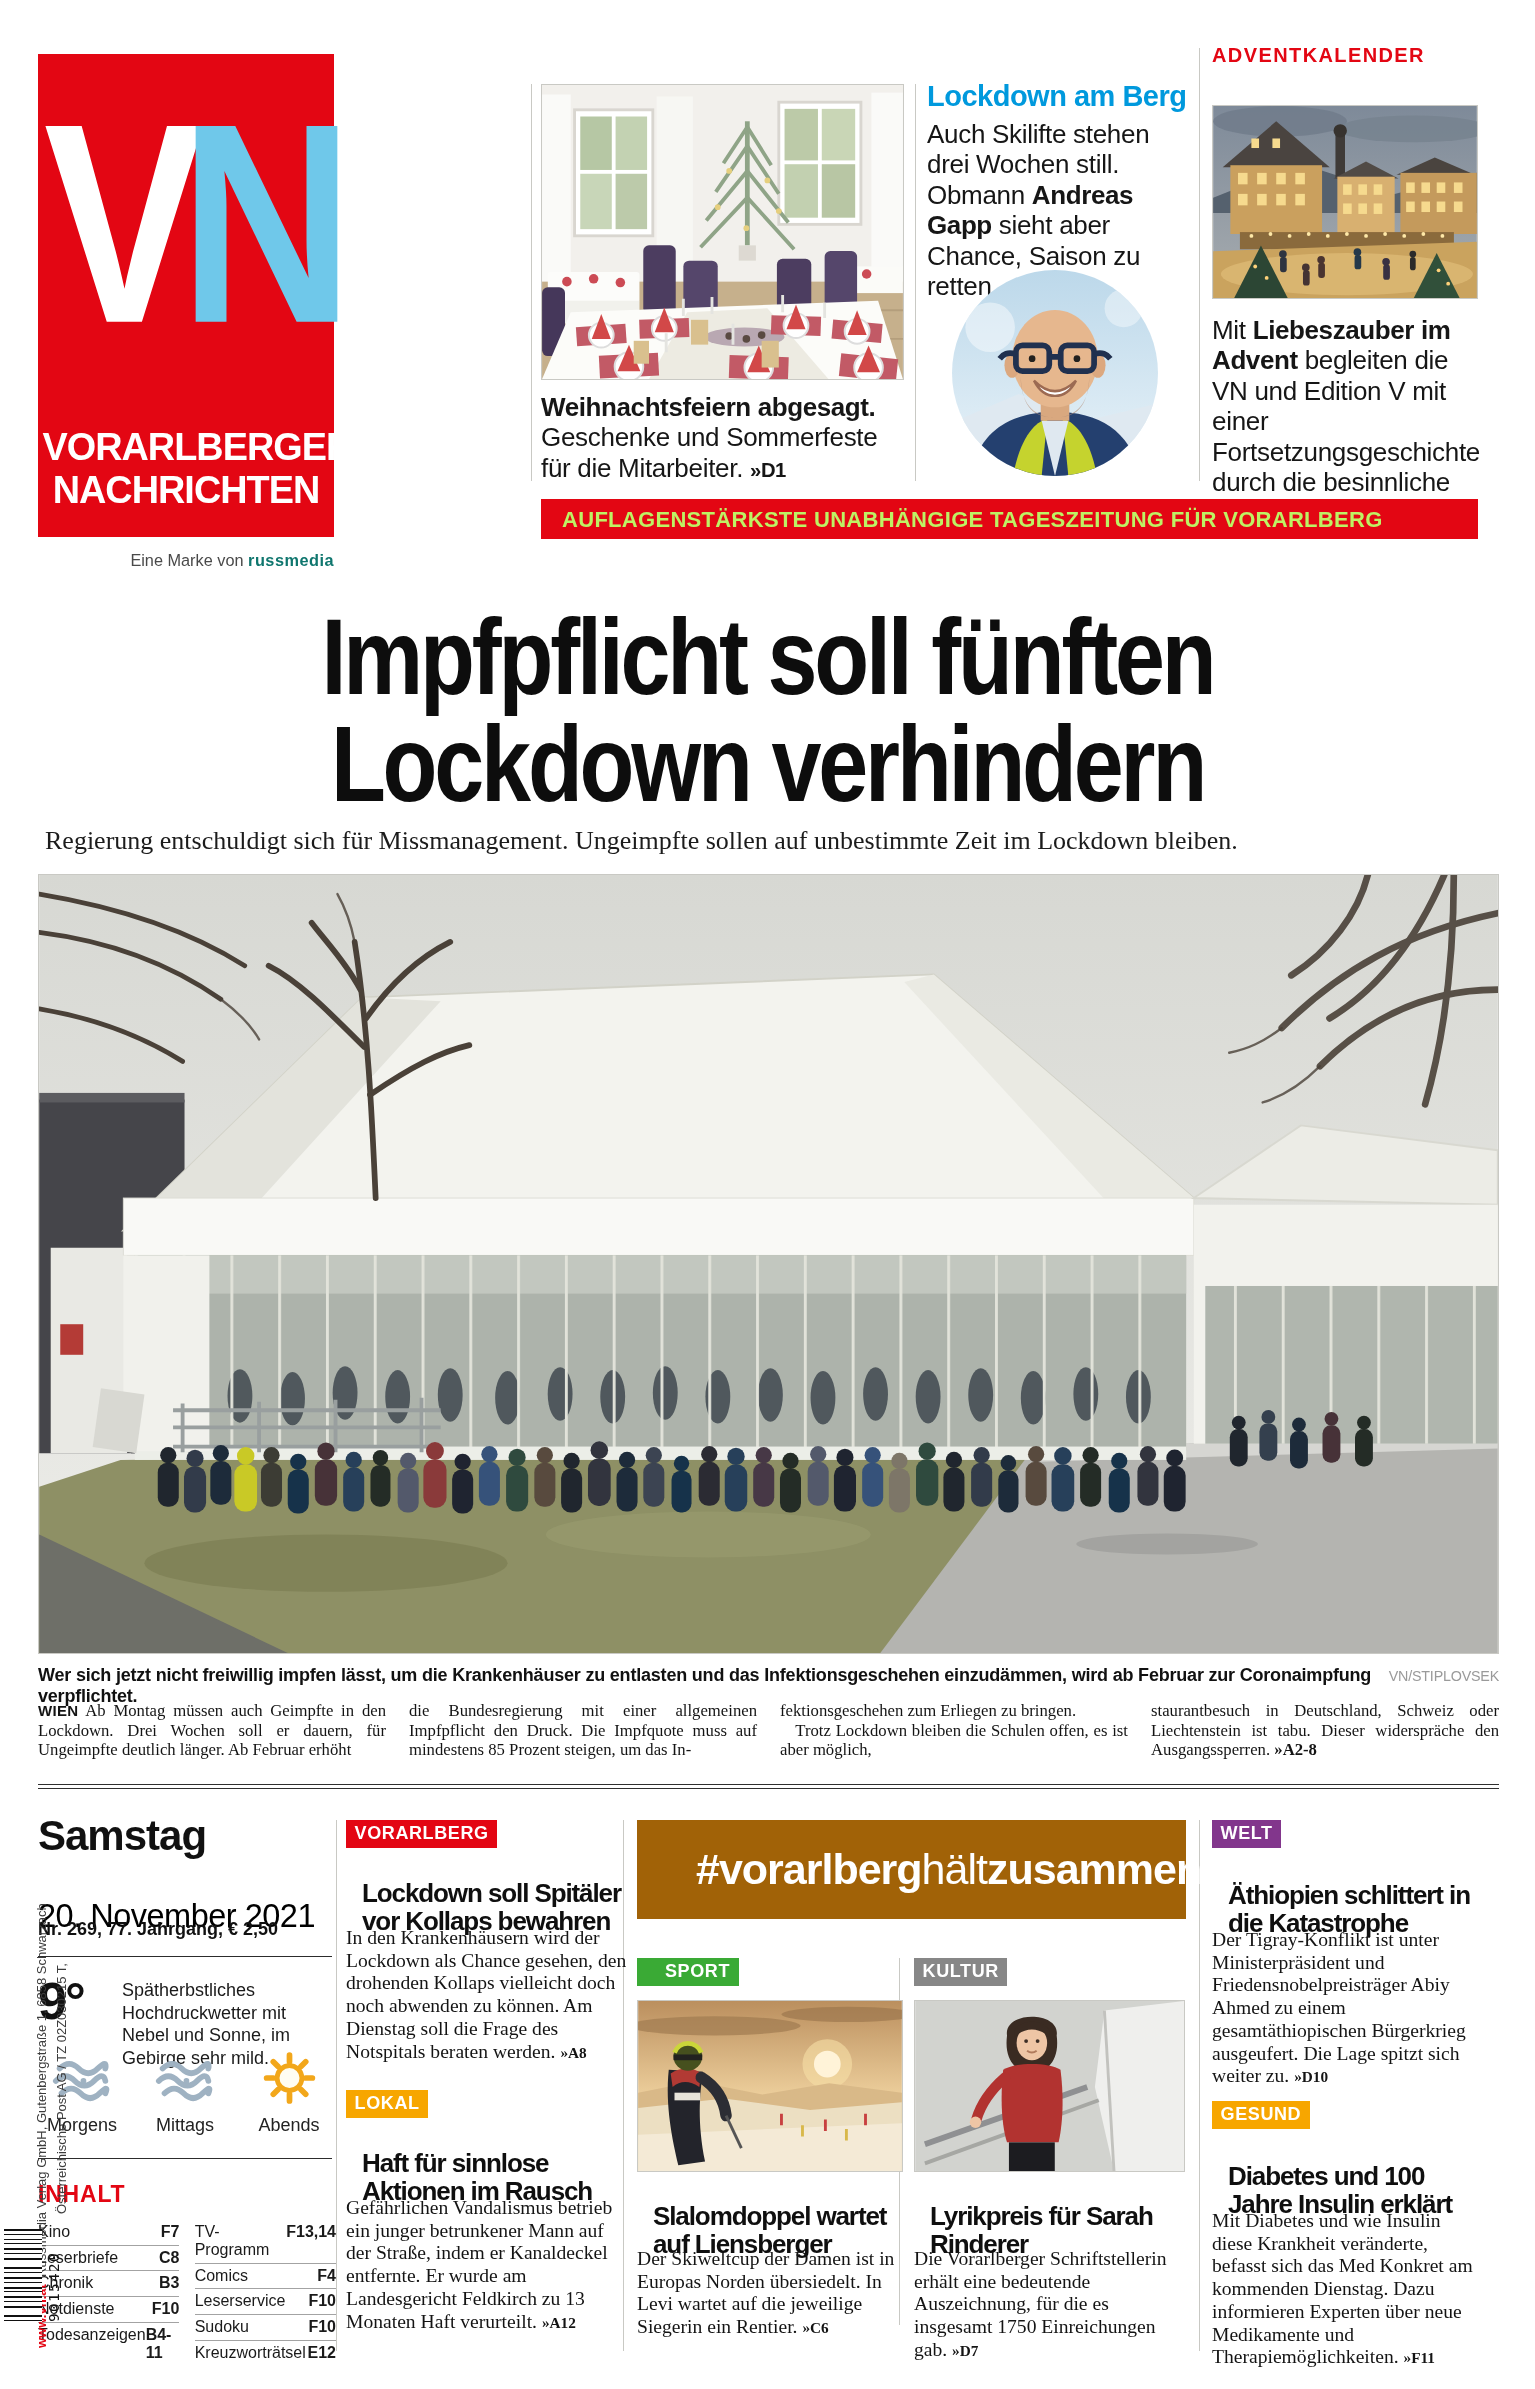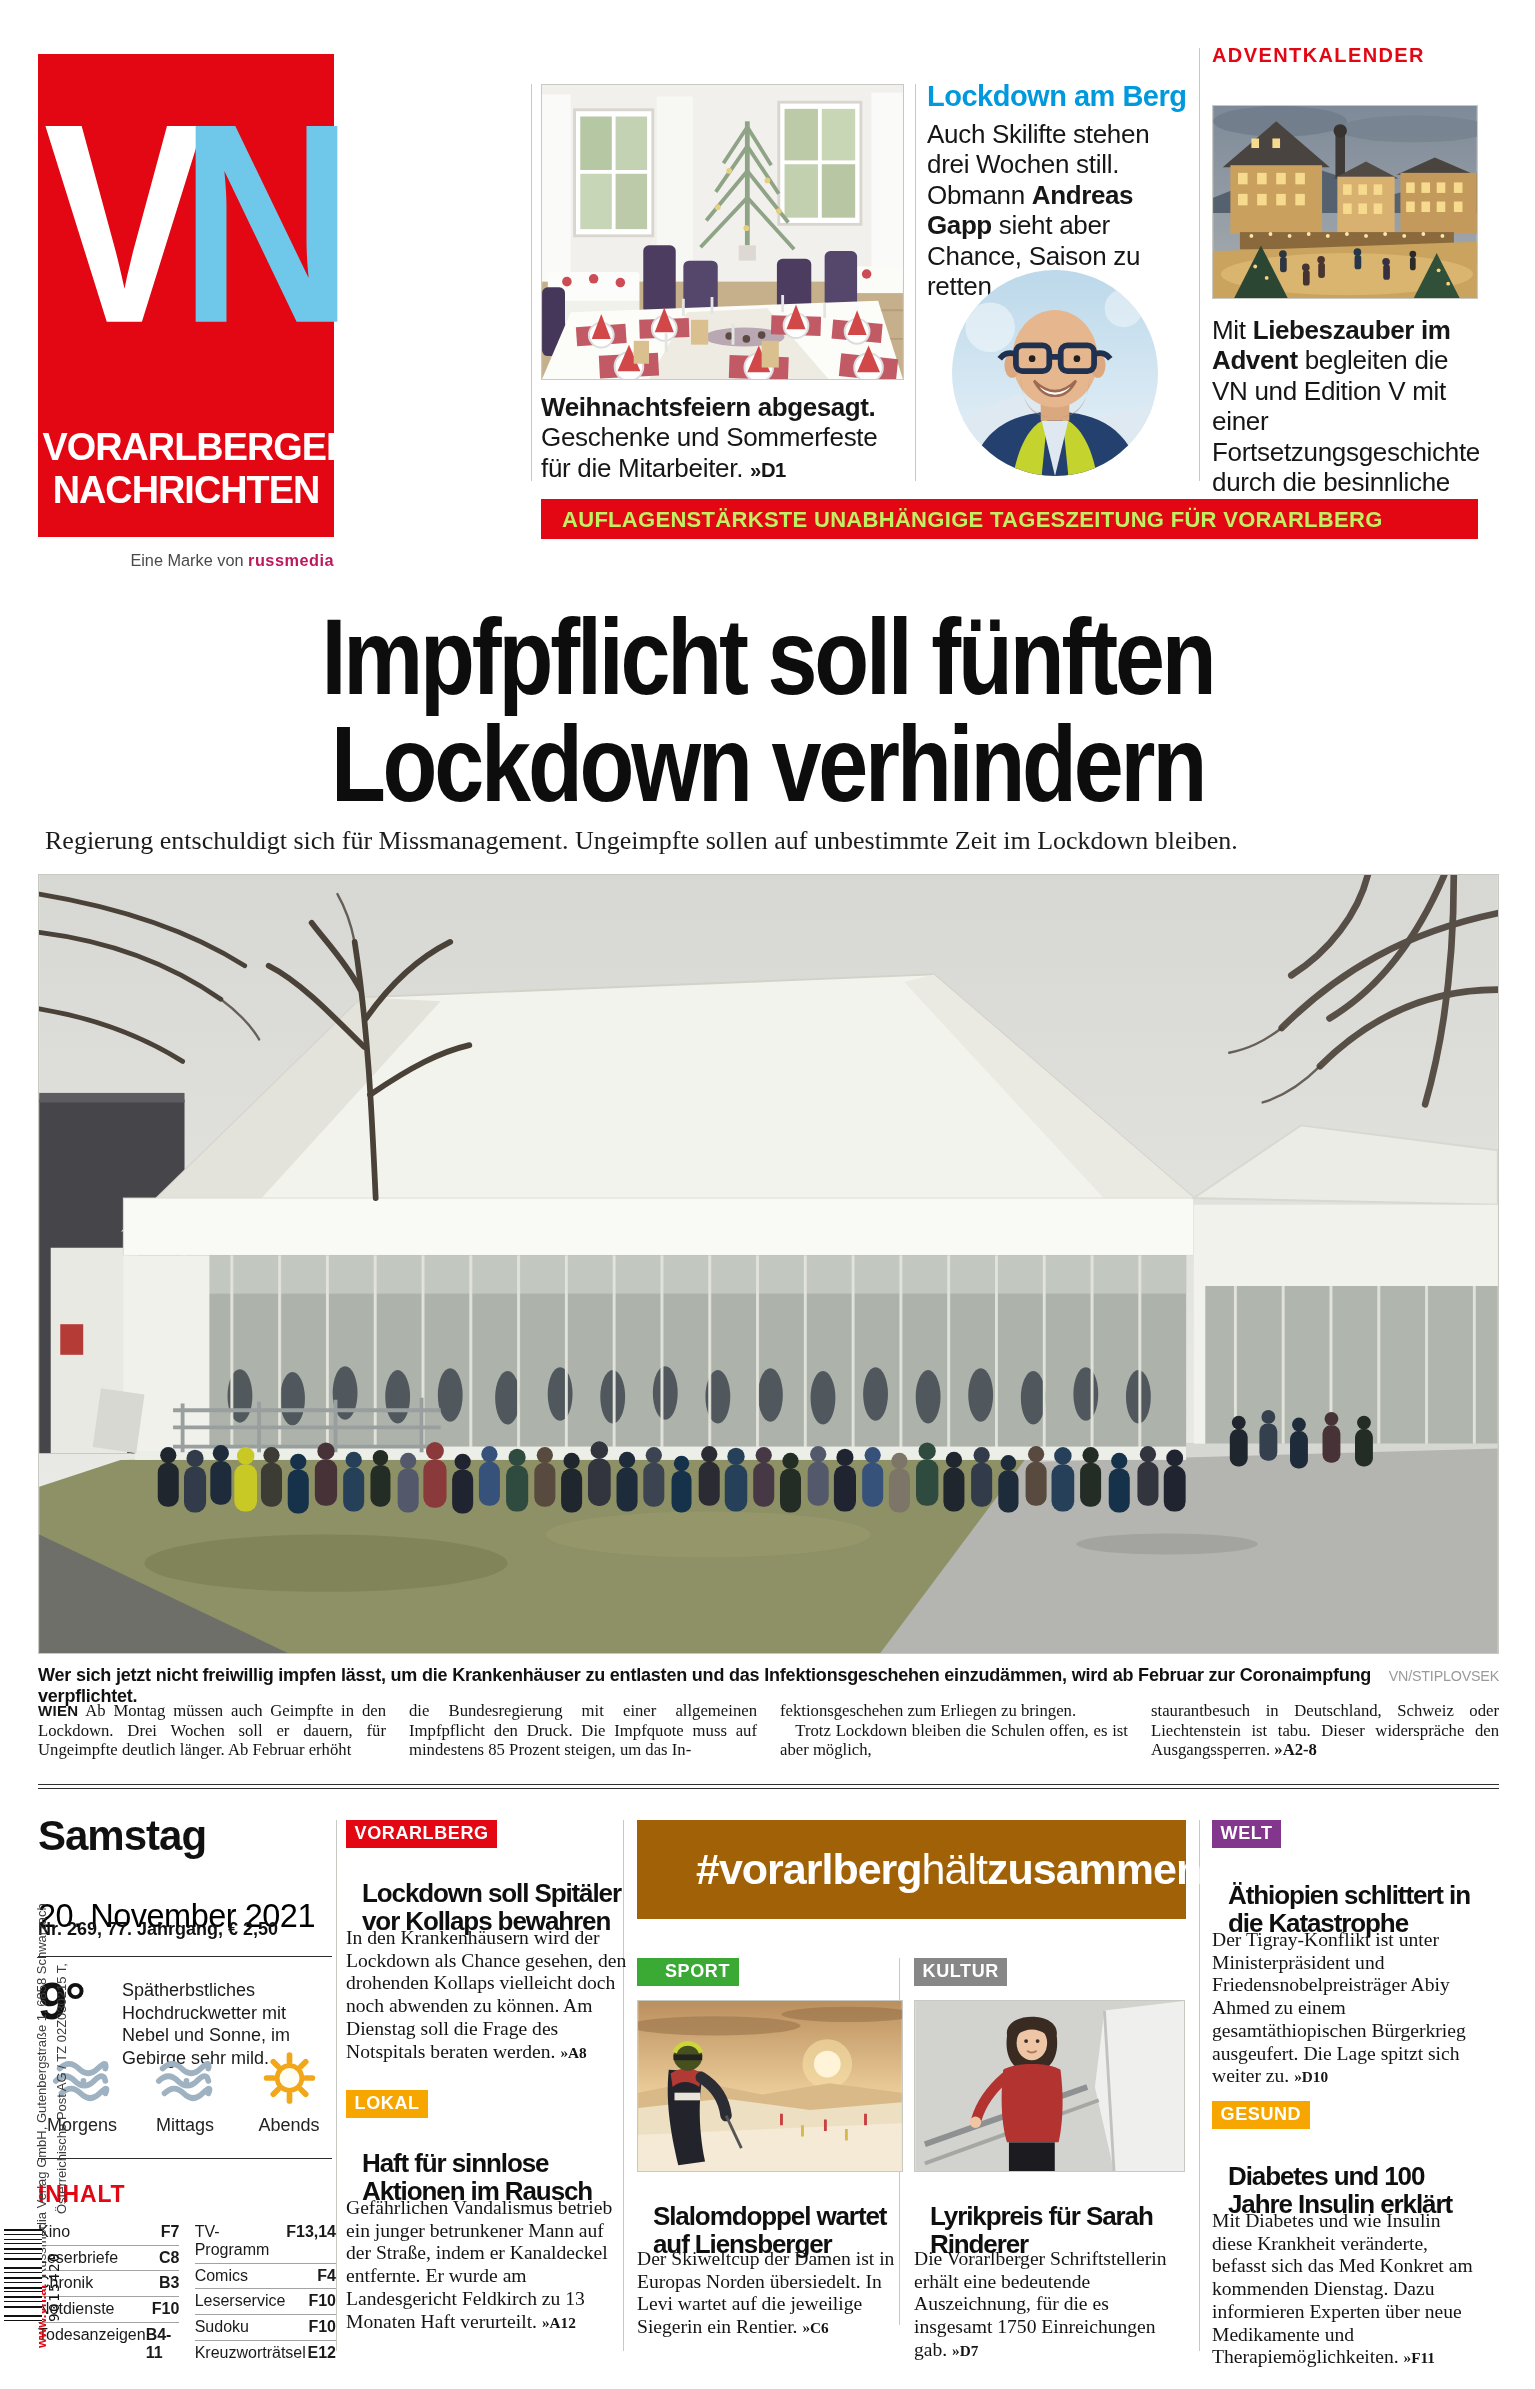--- a/index.html
+++ b/index.html
@@ -13,21 +13,21 @@
   
   #logo-box{left:38px;top:54px;width:296px;height:483px;background:#e30613;}
   #logo-letters{position:absolute;left:5.7px;top:27px;width:285px;text-align:center;
      font-weight:bold;font-size:241px;line-height:1;letter-spacing:-25px;
      transform:scaleY(1.18);transform-origin:center top;}
   #logo-letters .lv{color:#ffffff;}
   #logo-letters .ln{color:#6fc8ea;}
   #logo-name{position:absolute;left:0;bottom:25px;width:100%;text-align:center;color:#fff;
      font-weight:bold;font-size:39px;line-height:1.12;letter-spacing:-1px;transform:scaleX(.97);}
   #tagline{left:38px;top:551px;width:296px;text-align:right;font-size:16.3px;color:#4a4a4a;}
-  #tagline b{color:#be185d;letter-spacing:0.5px;}
+  #tagline b{color:#0f766e;letter-spacing:0.5px;}
 
   
   .teaser{font-size:26px;line-height:1.17;letter-spacing:-0.3px;color:#161616;margin:0;}
   .teaser b{letter-spacing:-0.4px;}
   .pref{font-size:.78em;font-weight:bold;letter-spacing:0;}
   #kicker-berg{left:927px;top:80px;width:264px;font-weight:bold;font-size:29px;color:#0099dd;letter-spacing:-0.5px;}
   #teaser-berg{left:927px;top:119px;width:264px;}
   #gapp-circle{left:952px;top:270px;width:206px;height:206px;border-radius:50%;overflow:hidden;}
   #kicker-advent{left:1212px;top:44px;width:266px;font-weight:bold;font-size:20px;color:#e30613;letter-spacing:1.4px;}
   #advent-photo{left:1212px;top:105px;width:266px;height:194px;}

